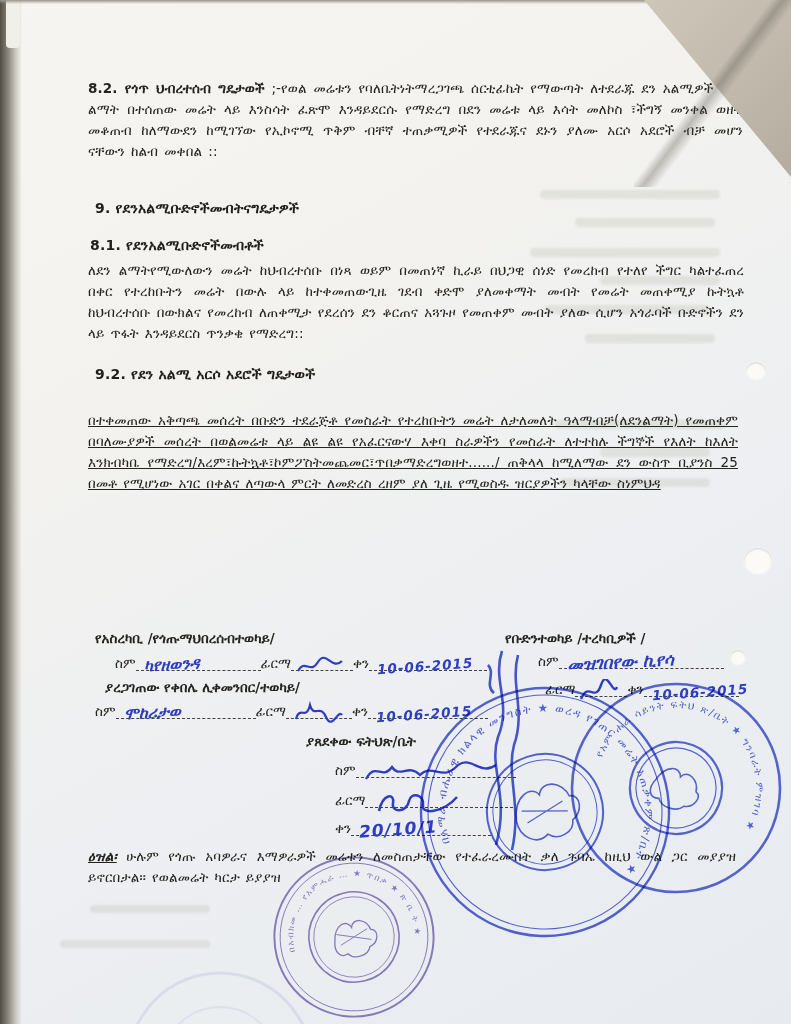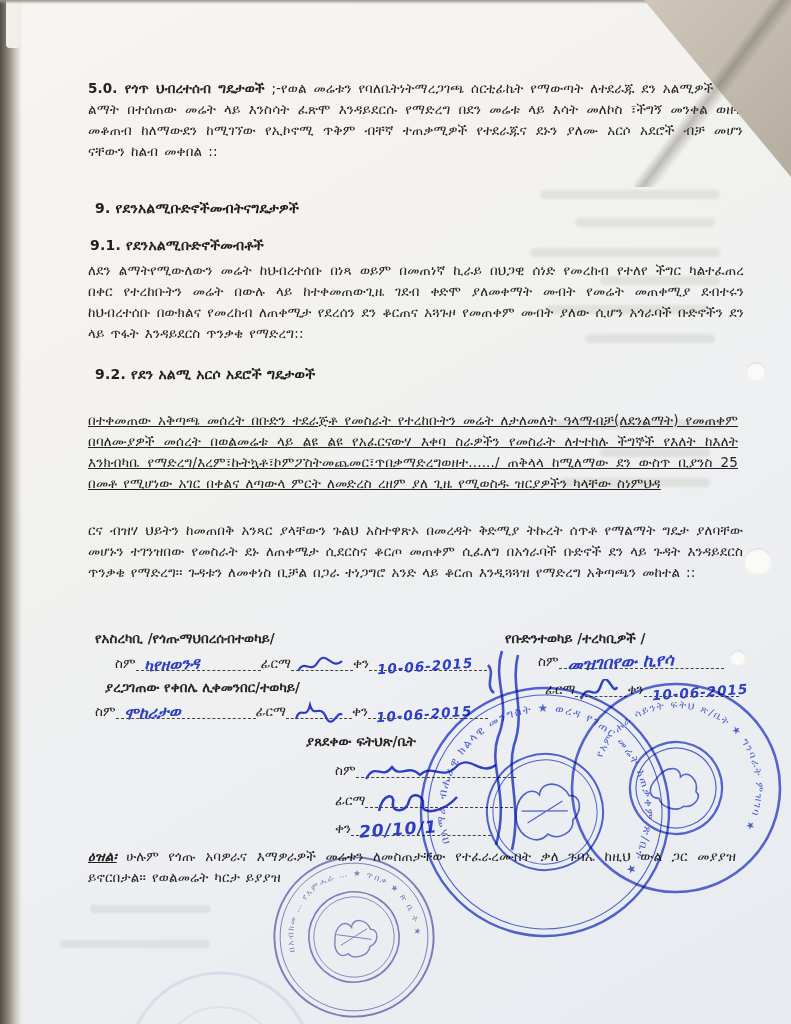--- a/index.html
+++ b/index.html
@@ -49,34 +49,33 @@
   <div class="smudge" style="left:600px;top:276px;width:120px;height:9px;"></div>
   <div class="smudge" style="left:545px;top:305px;width:165px;height:9px;"></div>
   <div class="smudge" style="left:585px;top:334px;width:130px;height:9px;"></div>
   <div class="smudge" style="left:555px;top:420px;width:170px;height:9px;"></div>
   <div class="smudge" style="left:600px;top:448px;width:110px;height:9px;"></div>
   <div class="smudge" style="left:560px;top:478px;width:150px;height:9px;"></div>
   <div class="smudge" style="left:90px;top:905px;width:120px;height:8px;"></div>
   <div class="smudge" style="left:60px;top:940px;width:150px;height:8px;"></div>
 
   <p class="txt" style="left:88px;top:78px;width:655px;">
-    <b>5.0. የጎጥ ህብረተሰብ ግዴታወች</b>
+    <b>8.2. የጎጥ ህብረተሰብ ግዴታወች</b>
     <span>;-የወል መሬቱን የባለቤትነትማረጋገጫ ሰርቲፊኬት የማውጣት ለተደራጁ ደን አልሚዎች ለደን ልማት በተሰጠው መሬት ላይ እንስሳት ፈጽሞ እንዳይደርሱ የማድረግ በደን መሬቱ ላይ እሳት መለኮስ ፣ችግኝ መንቀል ወዘተ መቆጠብ ከለማውደን ከሚገኘው የኢኮኖሚ ጥቅም ብቸኛ ተጠቃሚዎች የተደራጁና ደኑን ያለሙ አርሶ አደሮች ብቻ መሆን ናቸውን ከልብ መቀበል ::</span>
   </p>
 
   <p class="hd" style="left:95px;top:200px;">9. የደንአልሚቡድኖችመብትናግዴታዎች</p>
-  <p class="hd" style="left:90px;top:237px;">9.1. የደንአልሚቡድኖችመብቶች</p>
+  <p class="hd" style="left:90px;top:237px;">8.1. የደንአልሚቡድኖችመብቶች</p>
 
-  <p class="txt" style="left:88px;top:260px;width:656px;">ለደን ልማትየሚውለውን መሬት ከህብረተሰቡ በነጻ ወይም በመጠነኛ ኪራይ በህጋዊ ሰነድ የመረከብ የተለየ ችግር ካልተፈጠረ በቀር የተረከቡትን መሬት በውሉ ላይ ከተቀመጠውጊዜ ገደብ ቀድሞ ያለመቀማት መብት የመሬት መጠቀሚያ ደብተሩን ከህብረተሰቡ በውክልና የመረከብ ለጠቀሚታ የደረሰን ደን ቆርጠና አጓጉዞ የመጠቀም መብት ያለው ሲሆን አጎራባች ቡድኖችን ደን ላይ ጥፋት እንዳይደርስ ጥንቃቄ የማድረግ::</p>
+  <p class="txt" style="left:88px;top:260px;width:656px;">ለደን ልማትየሚውለውን መሬት ከህብረተሰቡ በነጻ ወይም በመጠነኛ ኪራይ በህጋዊ ሰነድ የመረከብ የተለየ ችግር ካልተፈጠረ በቀር የተረከቡትን መሬት በውሉ ላይ ከተቀመጠውጊዜ ገደብ ቀድሞ ያለመቀማት መብት የመሬት መጠቀሚያ ኩትኳቶ ከህብረተሰቡ በውክልና የመረከብ ለጠቀሚታ የደረሰን ደን ቆርጠና አጓጉዞ የመጠቀም መብት ያለው ሲሆን አጎራባች ቡድኖችን ደን ላይ ጥፋት እንዳይደርስ ጥንቃቄ የማድረግ::</p>
 
   <p class="hd" style="left:95px;top:366px;">9.2. የደን አልሚ አርሶ አደሮች ግዴታወች</p>
 
   <p class="txt" style="left:88px;top:410px;width:650px;text-decoration:underline;">በተቀመጠው አቅጣጫ መሰረት በቡድን ተደራጅቶ የመስራት የተረከቡትን መሬት ለታለመለት ዓላማብቻ(ለደንልማት) የመጠቀም በባለሙያዎች መሰረት በወልመሬቱ ላይ ልዩ ልዩ የአፈርናውሃ እቀባ ስራዎችን የመስራት ለተተከሉ ችግኞች የእለት ከእለት እንክብካቤ የማድረግ/እረም፣ኩትኳቶ፣ኮምፖስትመጨመር፣ጥበቃማድረግወዘተ....../ ጠቅላላ ከሚለማው ደን ውስጥ ቢያንስ 25 በመቶ የሚሆነው አገር በቀልና ለጣውላ ምርት ለመድረስ ረዘም ያለ ጊዜ የሚወስዱ ዝርያዎችን ካላቸው ስነምህዳ</p>
 
-  <p class="txt" style="left:88px;top:520px;width:655px;">ርና ብዝሃ ህይትን ከመጠበቅ አንጻር ያላቸውን ጉልህ አስተዋጽኦ በመረዳት ቅድሚያ ትኩረት ሰጥቶ የማልማት ግዴታ ያለባቸው መሆኑን ተገንዝበው የመስራት ደኑ ለጠቀሜታ ሲደርስና ቆርጦ መጠቀም ሲፈለግ በአጎራባች ቡድኖች ደን ላይ ጉዳት እንዳይደርስ ጥንቃቄ የማድረግ፡፡ ጉዳቱን ለመቀነስ ቢቻል በጋራ ተነጋግሮ አንድ ላይ ቆርጠ እንዲጓጓዝ የማድረግ አቅጣጫን መከተል ::</p>
 
   <div class="row" style="left:95px;top:630px;">
     <b>የአስረካቢ /የጎጡማህበረሰብተወካይ/</b>
   </div>
   <div class="row" style="left:505px;top:630px;">
     <b>የቡድንተወካይ /ተረካቢዎች /</b>
   </div>
 
   <div class="row" style="left:115px;top:655px;">
     <span>ስም</span><span class="dots" style="width:125px;"><span class="hw">ካየዘወንዳ</span></span><span>ፊርማ</span><span class="dots" style="width:62px;"><svg class="sigsvg" width="50" height="20" style="position:absolute;left:4px;bottom:-6px;">

